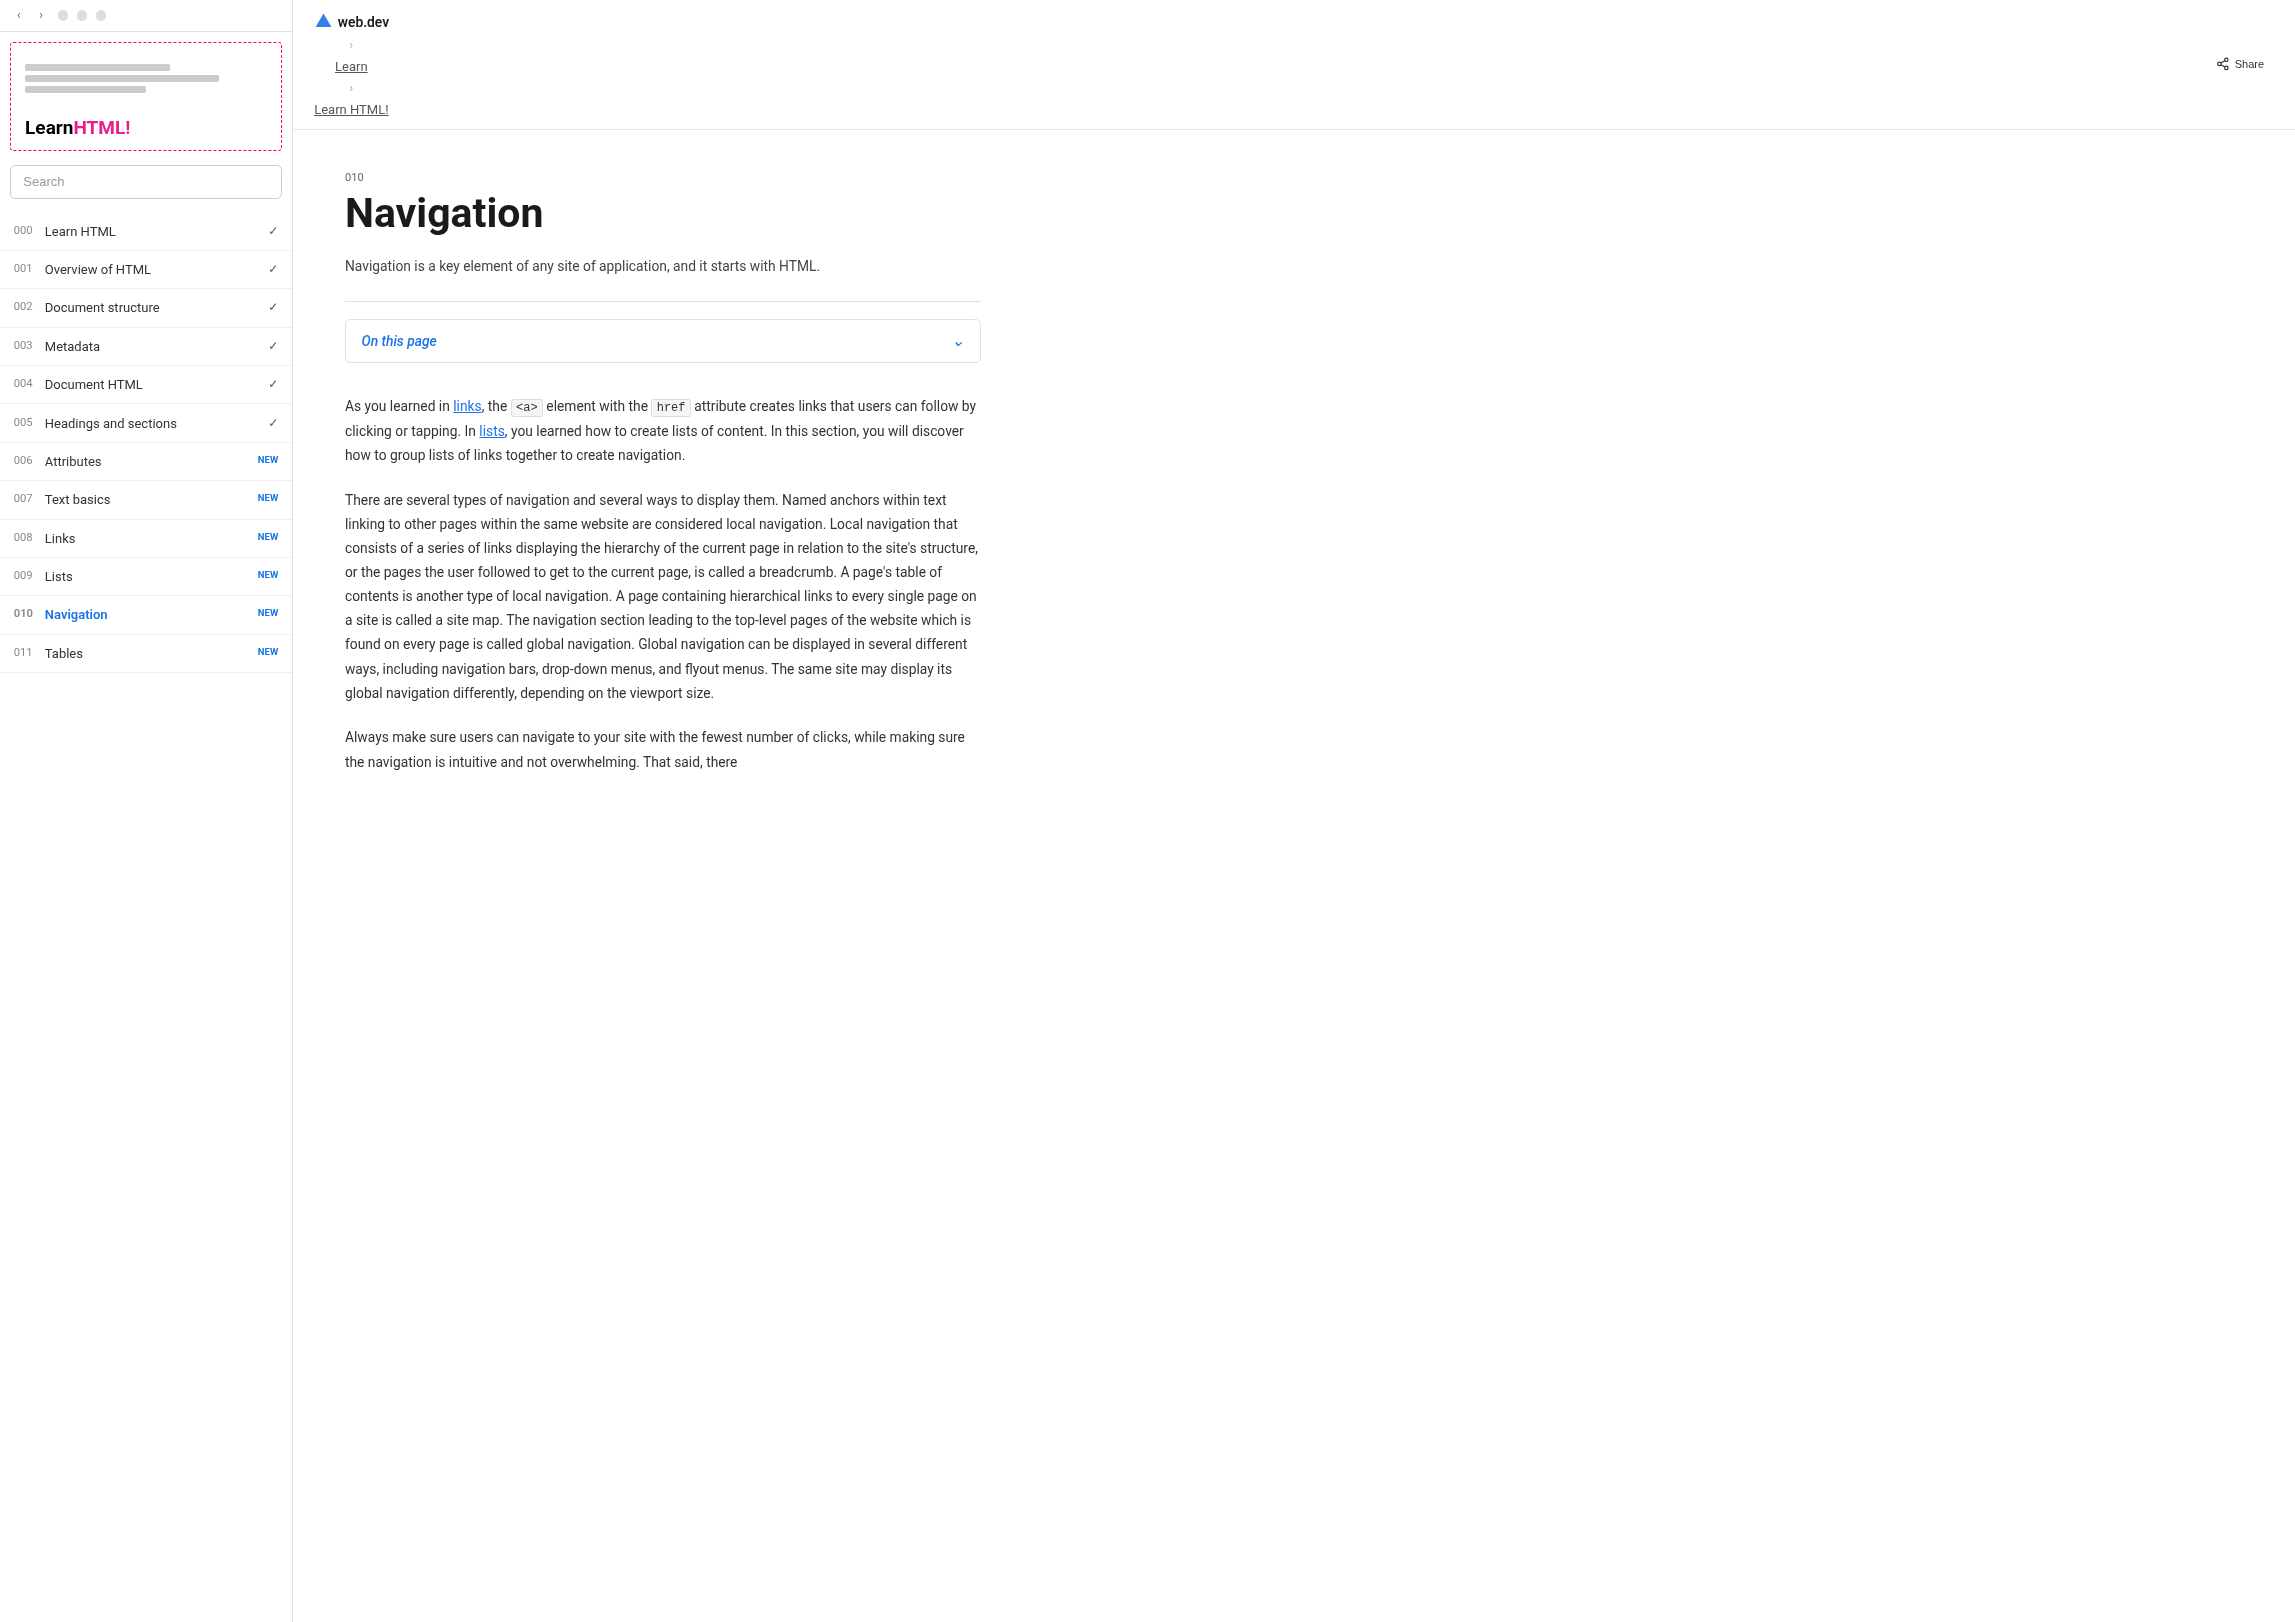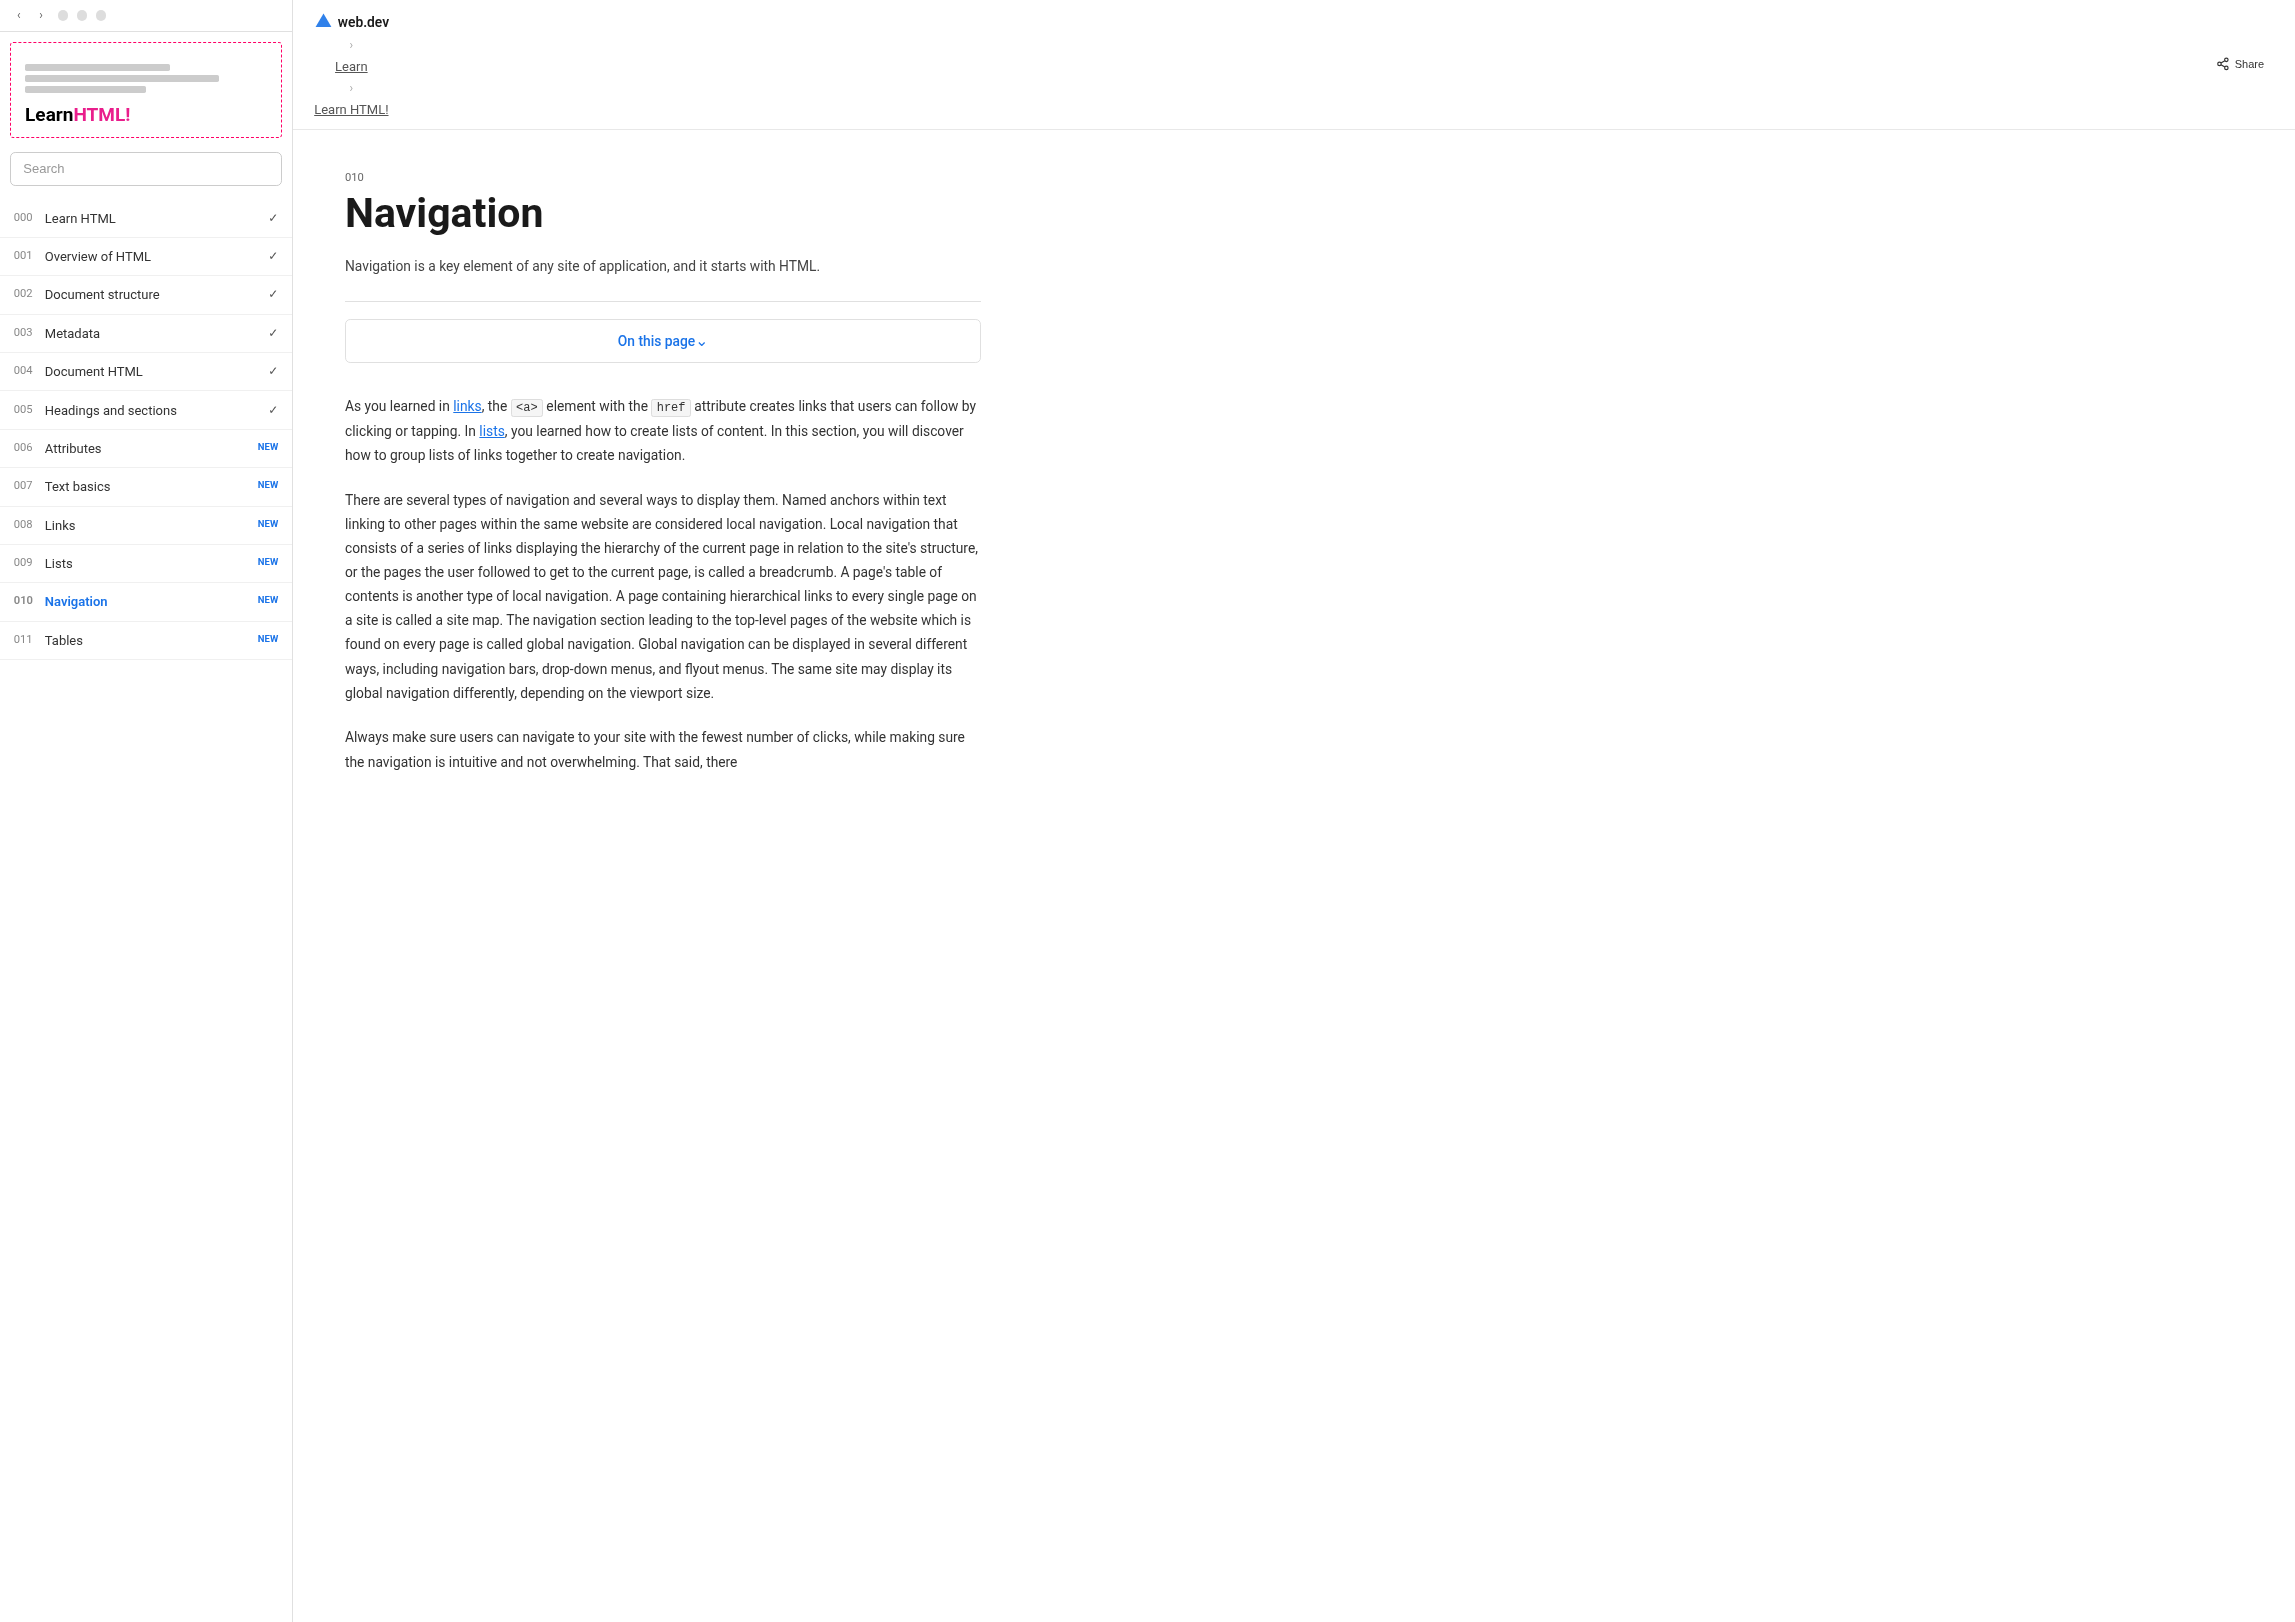--- a/index.html
+++ b/index.html
@@ -35,21 +35,21 @@
       border-radius: 1.7px;
       background: #ccc;
     }
     .logo-bar.w60 { width: 60%; }
     .logo-bar.w80 { width: 80%; }
     .logo-bar.w50 { width: 50%; }
 
     .sidebar-title {
       font-size: 19px;
       font-weight: 700;
-      margin-top: 7px;
+      margin-top: 20px;
     }
     .sidebar-title .html-part { color: #e91e8c; }
 
     .search-box {
       margin: 13.8px 10.3px;
       position: relative;
     }
     .search-box input {
       width: 100%;
       border: 0.9px solid #ccc;
@@ -171,26 +171,27 @@
       font-size: 13.8px;
       color: #444;
       margin-bottom: 24px;
       line-height: 1.6;
     }
     .divider { border: none; border-top: 0.9px solid #e0e0e0; margin: 0 0 17px; }
 
     .on-this-page {
       display: flex;
       align-items: center;
-      justify-content: center;
+      justify-content: space-between;
       padding: 12px 15.5px;
       border: 0.9px solid #e0e0e0;
       border-radius: 5.2px;
       margin-bottom: 31px;
       cursor: pointer;
+      font-style: italic;
     }
     .on-this-page-label {
       color: #1a73e8;
       font-size: 13.8px;
       font-weight: 500;
     }
     .chevron-down {
       color: #1a73e8;
       font-size: 15.5px;
     }

